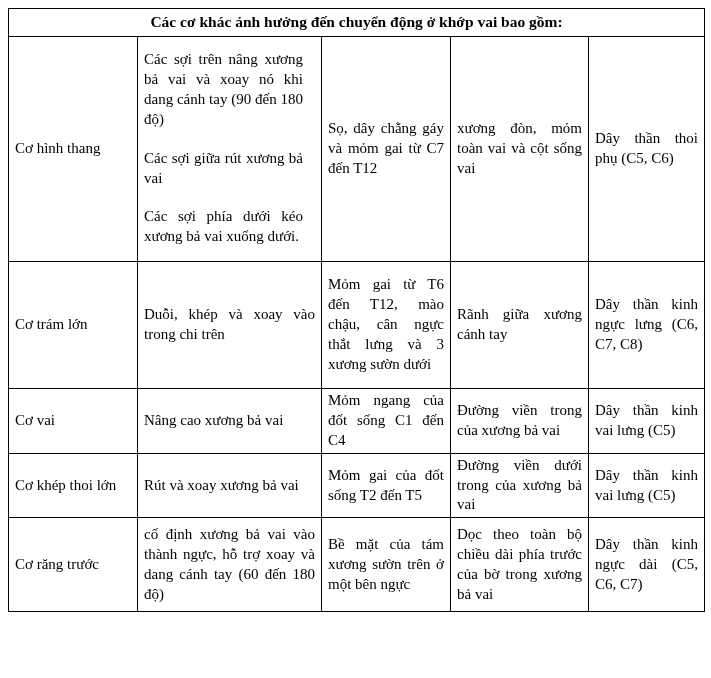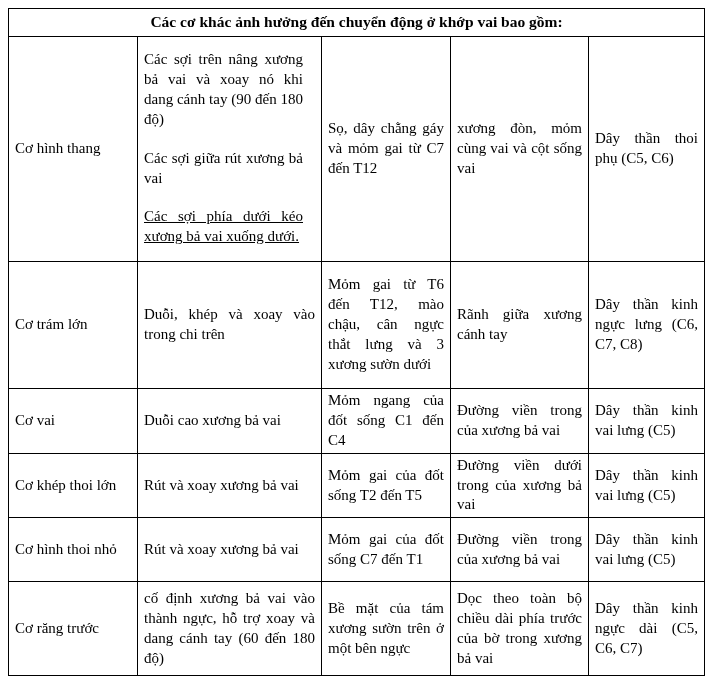--- a/index.html
+++ b/index.html
@@ -44,21 +44,20 @@
   tr.r2 { height: 127px; }
   tr.r3 { height: 65px; }
   tr.r4 { height: 64px; }
   tr.r5 { height: 64px; }
   tr.r6 { height: 94px; }
   td p {
     margin: 0 12px 19px 0;
   }
   td p:last-child {
     margin-bottom: 0;
-    text-decoration: underline;
   }
 </style>
 </head>
 <body>
 
 <div class="page">
   <table class="muscle-table">
     <colgroup>
       <col style="width:129px">
       <col style="width:184px">
@@ -73,55 +72,48 @@
     </tr>
 
     <tr class="r1">
       <td>Cơ hình thang</td>
       <td>
         <p>Các sợi trên nâng xương bả vai và xoay nó khi dang cánh tay (90 đến 180 độ)</p>
         <p>Các sợi giữa rút xương bả vai</p>
         <p>Các sợi phía dưới kéo xương bả vai xuống dưới.</p>
       </td>
       <td>Sọ, dây chằng gáy và mỏm gai từ C7 đến T12</td>
-      <td>xương đòn, mỏm cùng vai và cột sống vai</td>
+      <td>xương đòn, mỏm toàn vai và cột sống vai</td>
       <td>Dây thần thoi phụ (C5, C6)</td>
     </tr>
 
     <tr class="r2">
       <td>Cơ trám lớn</td>
       <td>Duỗi, khép và xoay vào trong chi trên</td>
       <td>Mỏm gai từ T6 đến T12, mào chậu, cân ngực thắt lưng và 3 xương sườn dưới</td>
       <td>Rãnh giữa xương cánh tay</td>
       <td>Dây thần kinh ngực lưng (C6, C7, C8)</td>
     </tr>
 
     <tr class="r3">
       <td>Cơ vai</td>
-      <td>Duỗi cao xương bả vai</td>
+      <td>Nâng cao xương bả vai</td>
       <td>Mỏm ngang của đốt sống C1 đến C4</td>
       <td>Đường viền trong của xương bả vai</td>
       <td>Dây thần kinh vai lưng (C5)</td>
     </tr>
 
     <tr class="r4">
       <td>Cơ khép thoi lớn</td>
       <td>Rút và xoay xương bả vai</td>
       <td>Mỏm gai của đốt sống T2 đến T5</td>
       <td>Đường viền dưới trong của xương bả vai</td>
       <td>Dây thần kinh vai lưng (C5)</td>
     </tr>
 
-    <tr class="r5">
-      <td>Cơ hình thoi nhỏ</td>
-      <td>Rút và xoay xương bả vai</td>
-      <td>Mỏm gai của đốt sống C7 đến T1</td>
-      <td>Đường viền trong của xương bả vai</td>
-      <td>Dây thần kinh vai lưng (C5)</td>
-    </tr>
 
     <tr class="r6">
       <td>Cơ răng trước</td>
       <td>cố định xương bả vai vào thành ngực, hỗ trợ xoay và dang cánh tay (60 đến 180 độ)</td>
       <td>Bề mặt của tám xương sườn trên ở một bên ngực</td>
       <td>Dọc theo toàn bộ chiều dài phía trước của bờ trong xương bả vai</td>
       <td>Dây thần kinh ngực dài (C5, C6, C7)</td>
     </tr>
   </tbody>
     </table>

